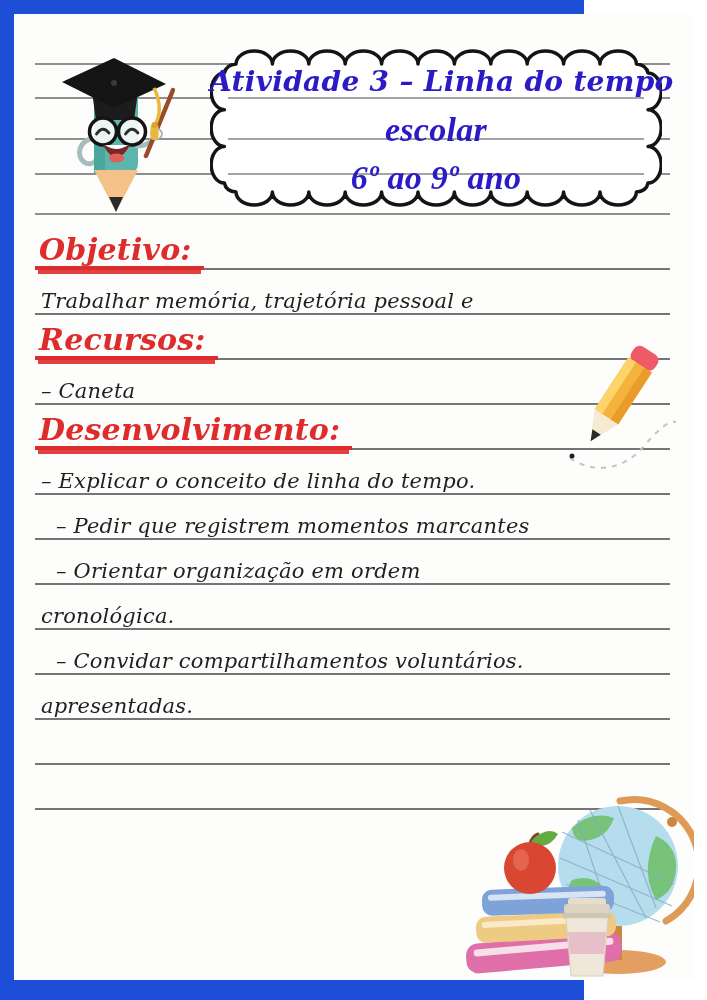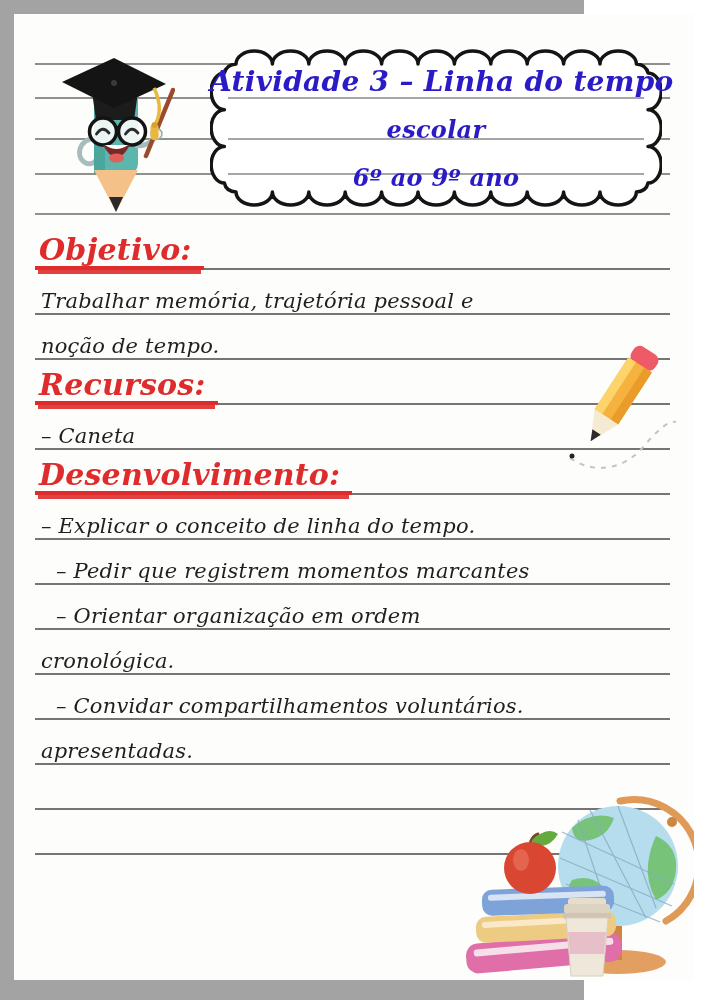--- a/index.html
+++ b/index.html
@@ -1,32 +1,32 @@
 <!DOCTYPE html>
 <html><head>
 <meta charset="utf-8">
 <style>
   html,body{margin:0;padding:0;background:#ffffff;}
   .page{
     position:relative; width:584px; height:1000px; box-sizing:border-box;
-    background:#a3a3a3; font-family:"DejaVu Serif", serif;
+    background:#1d4ed8; font-family:"DejaVu Serif", serif;
   }
   .paper{
     position:absolute; left:14px; top:14px; width:680px; height:966px;
     background:#fdfdfc; overflow:hidden;
   }
   
   .hline{position:absolute; left:21px; right:24px; height:2px; background:#7b7b7b; opacity:.85; z-index:1;}
   
   .title-box{position:absolute; left:196px; top:34px; width:452px; height:159px; z-index:2;}
   .title-box svg{position:absolute; left:0; top:0;}
   .box-line{position:absolute; left:18px; right:18px; height:2px; background:#8f8f8f; opacity:.8; z-index:1;}
   .title-text{position:absolute; left:0; top:10px; width:100%; z-index:2; text-align:center;}
   .title-row{height:48px; line-height:48px; font-style:italic; font-weight:bold; color:#2a1bc6; font-size:28px; letter-spacing:.3px; white-space:nowrap;}
-  .title-row.small{font-size:24px;}
+  .title-row.small{font-size:34px;font-family:Liberation Serif, serif;}
   
   .content{position:absolute; left:0; right:0; top:211px; z-index:1;}
   .row{height:43px; margin:0 24px 0 21px; border-bottom:2px solid #757575; display:flex; align-items:flex-end;}
   .txt{
     font-style:italic; font-size:21px; color:#1f1f1f; white-space:nowrap;
     padding:0 0 1px 6px; letter-spacing:.2px; line-height:1;
   }
   .txt.indent{padding-left:21px;}
   .heading{
     font-size:30px; font-weight:bold; color:#de2c2c;
@@ -117,23 +117,20 @@
     </div>
 
     <div class="content">
       <div class="row">
           <span class="txt heading">Objetivo:</span>
         </div>
       <div class="row">
           <span class="txt">Trabalhar memória, trajetória pessoal e</span>
         </div>
       <div class="row">
-          <span class="txt">noção de tempo.</span>
-        </div>
-      <div class="row">
           <span class="txt heading">Recursos:</span>
         </div>
       <div class="row">
           <span class="txt">– Caneta</span>
         </div>
       <div class="row">
           <span class="txt heading">Desenvolvimento:</span>
         </div>
       <div class="row">
           <span class="txt">– Explicar o conceito de linha do tempo.</span>

